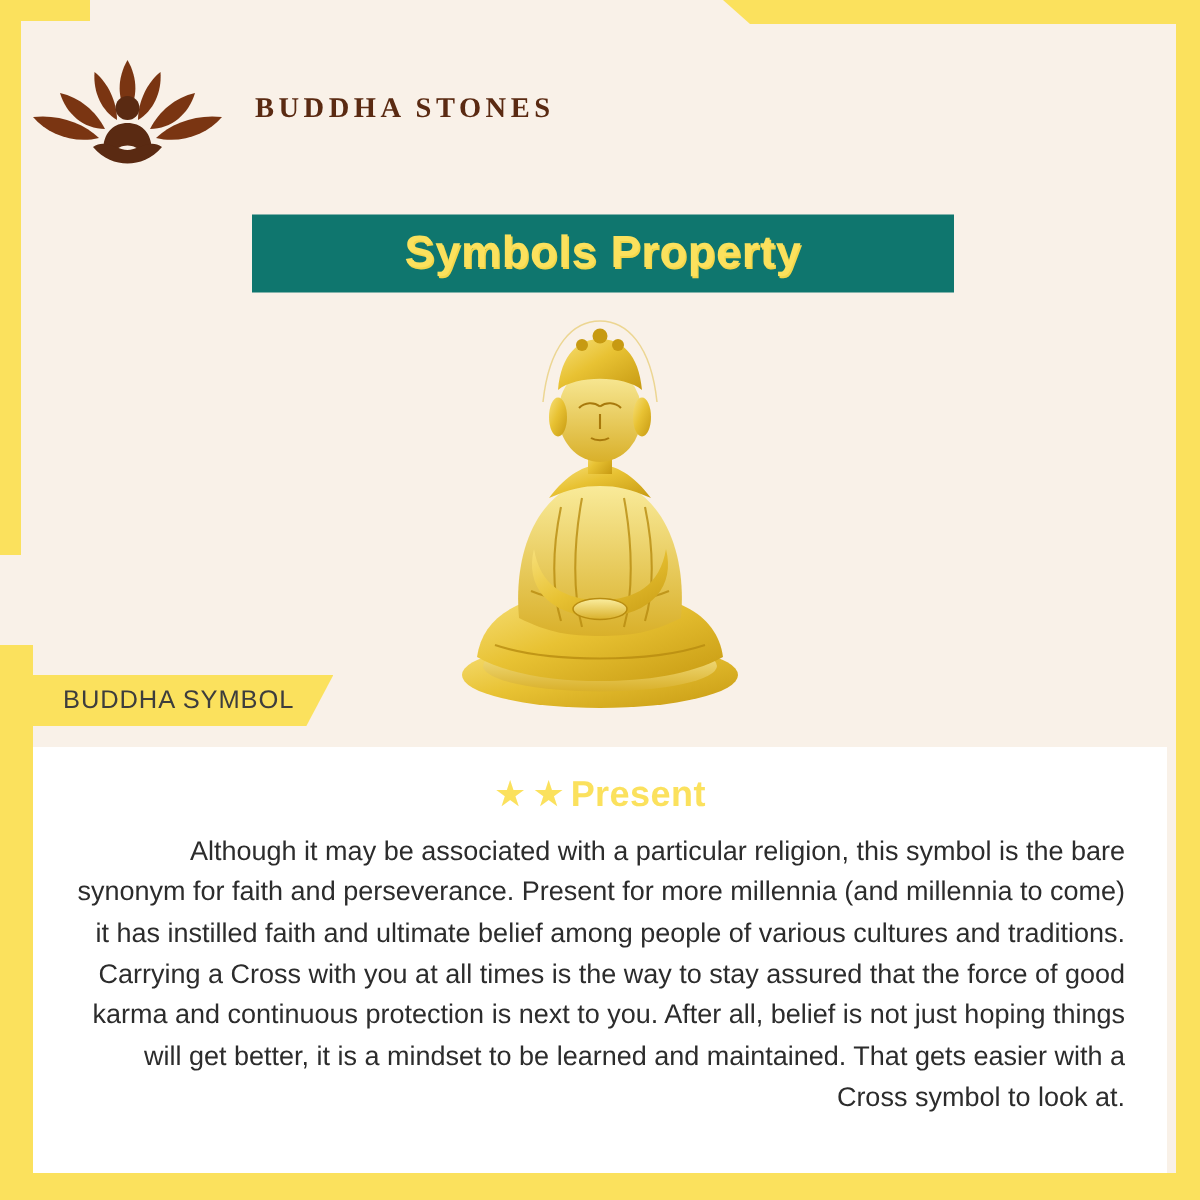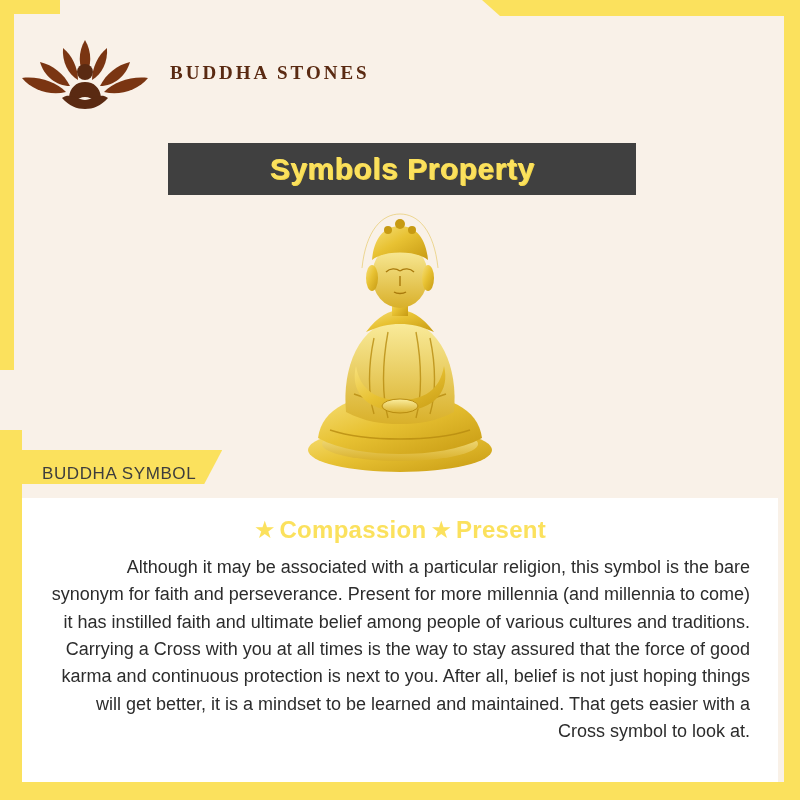--- a/index.html
+++ b/index.html
@@ -84,21 +84,21 @@
     font-family: "Liberation Serif", serif;
   }
 
   
   .title-band {
     position: absolute;
     left: 168px;
     top: 143px;
     width: 468px;
     height: 52px;
-    background: #404040;
+    background: #0f766e;
     display: flex;
     align-items: center;
     justify-content: center;
   }
   .title-band-text {
     font-size: 30px;
     font-weight: bold;
     color: #fbe15d;
     text-shadow: 1px 1px 0 #f3d64a;
     letter-spacing: 0.5px;
@@ -120,21 +120,21 @@
   }
 
   
   .tag {
     position: absolute;
     left: 22px;
     top: 450px;
     height: 34px;
     background: #fbe15d;
     display: flex;
-    align-items: flex-end;
+    align-items: center;
     padding: 0 26px 0 20px;
     clip-path: polygon(0 0, 100% 0, calc(100% - 18px) 100%, 0 100%);
   }
   .tag-text {
     font-size: 17px;
     color: #3d3d3d;
     letter-spacing: 0.6px;
   }
 
   
@@ -280,20 +280,19 @@
     </span>
   </div>
 
   <div class="tag">
     <span class="tag-text">BUDDHA SYMBOL</span>
   </div>
 
   <div class="content-card">
     <div class="subtitle-row">
       <span class="star">★</span>
-      <span class="subtitle-text">Compassion</span>
       <span class="star">★</span>
       <span class="subtitle-text">Present</span>
     </div>
     <div class="body-text">Although it may be associated with a particular religion, this symbol is the bare synonym for faith and perseverance. Present for more millennia (and millennia to come) it has instilled faith and ultimate belief among people of various cultures and traditions. Carrying a Cross with you at all times is the way to stay assured that the force of good karma and continuous protection is next to you. After all, belief is not just hoping things will get better, it is a mindset to be learned and maintained. That gets easier with a Cross symbol to look at.</div>
   </div>
 
 </div>
 
 </body></html>

